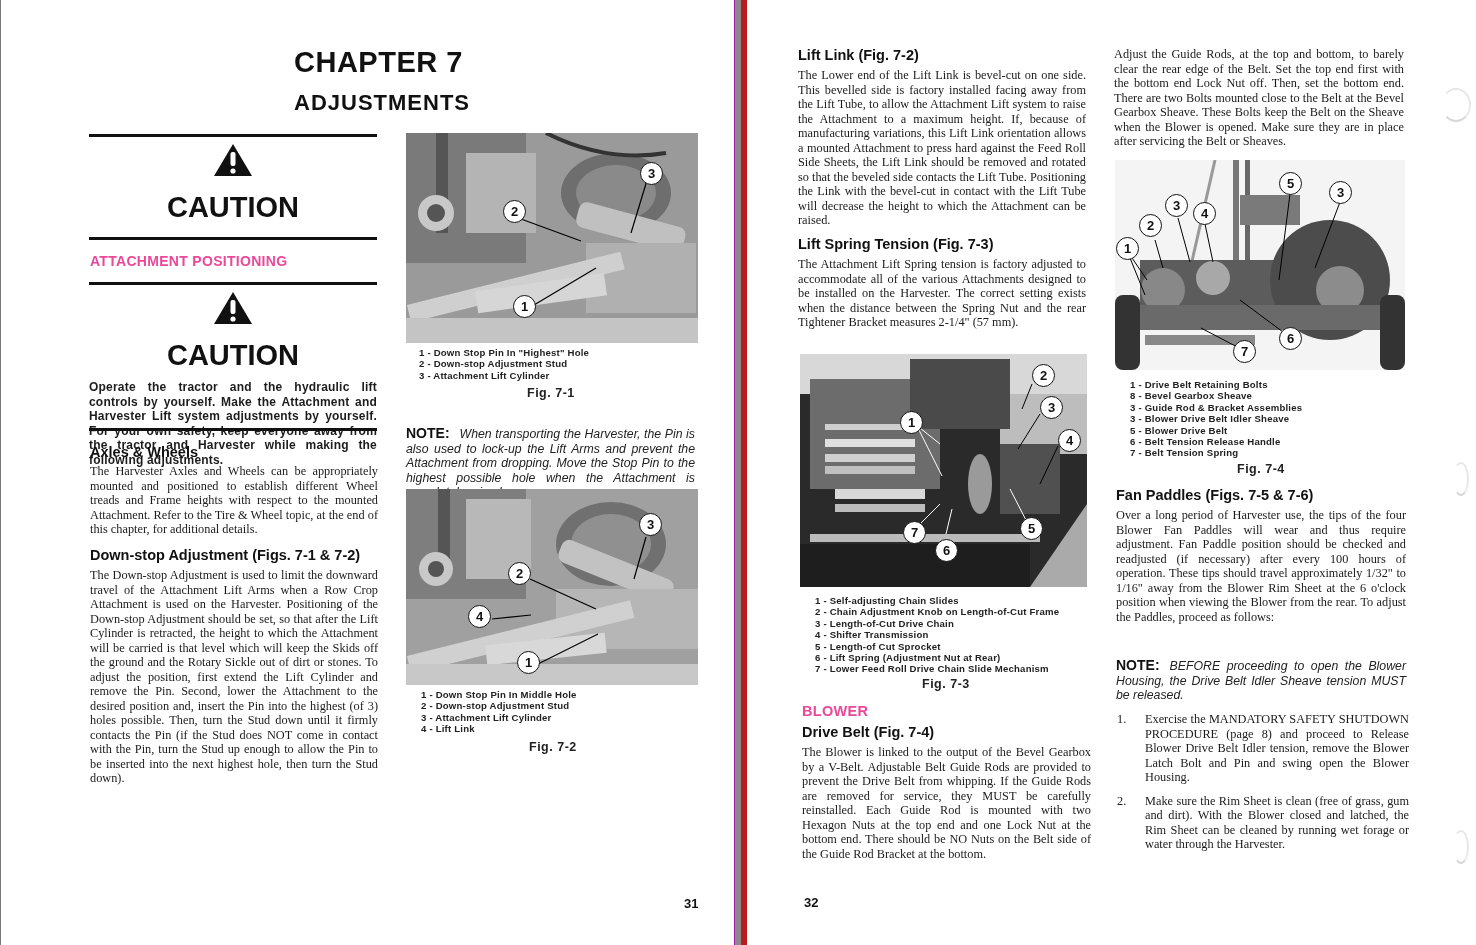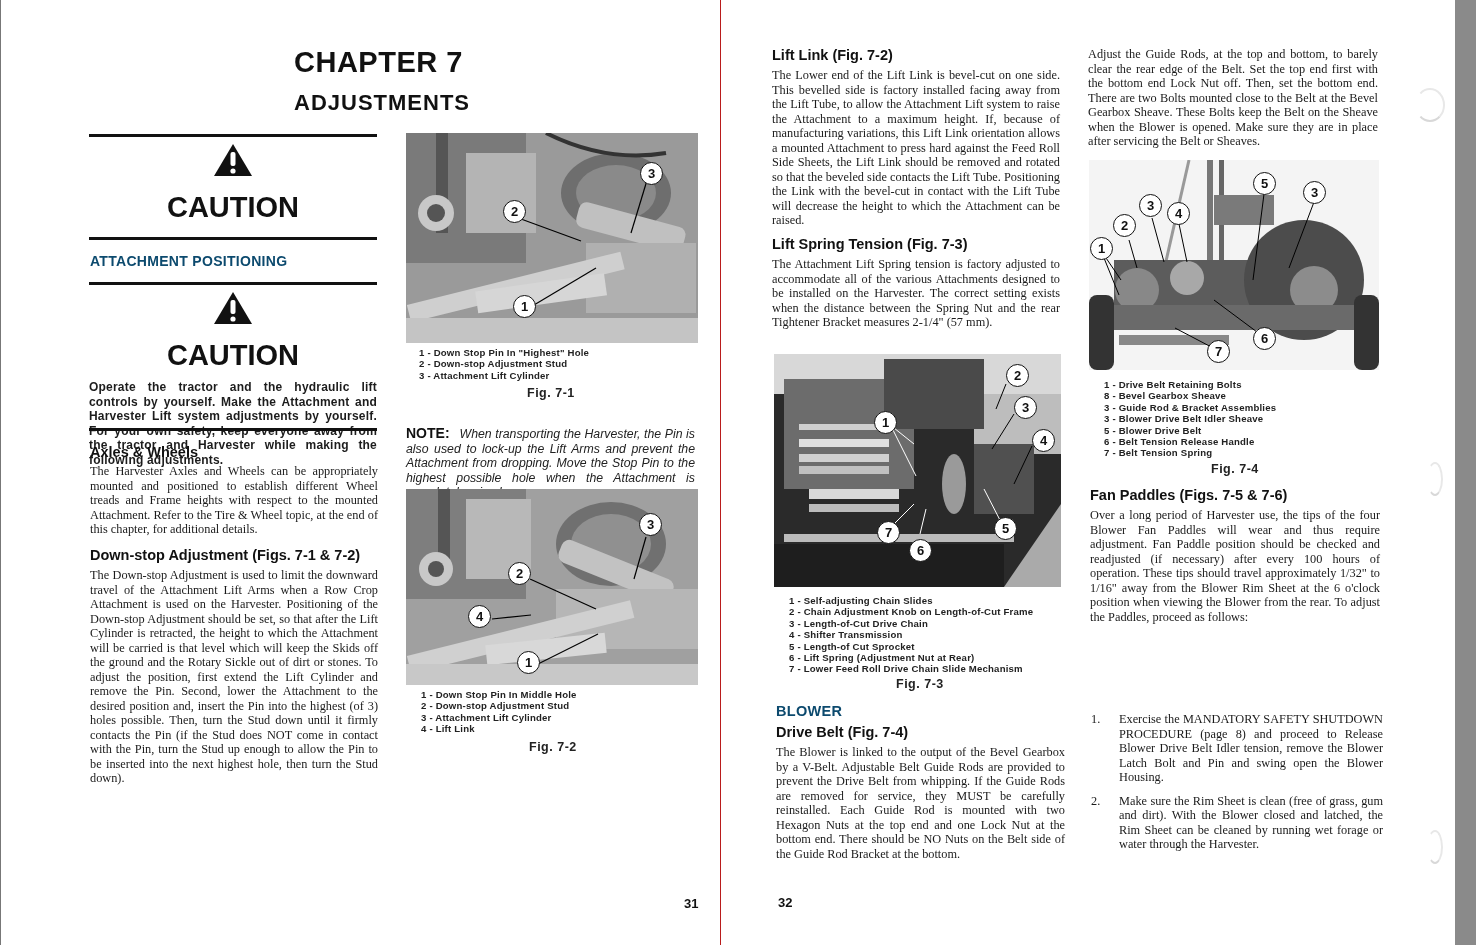--- a/index.html
+++ b/index.html
@@ -1,35 +1,35 @@
 <!DOCTYPE html>
 <html><head>
 <meta charset="utf-8">
 <style>
   * { box-sizing: border-box; margin: 0; padding: 0; }
   html, body { width: 1476px; height: 945px; overflow: hidden; background: #8a8a8a; }
   body { position: relative; font-family: "Liberation Serif", serif; color: #1a1a1a; }
 
   .page { position: absolute; top: 0; height: 945px; background: #fff; }
   .page-left { left: 0; width: 735px; border-right: 1px solid #a21caf; border-left: 1px solid #777; }
-  .page-right { left: 720px; width: 735px; border-left: 1px solid #b91c1c; }
+  .page-right { left: 741px; width: 735px; border-left: 6px solid #b91c1c; }
 
   .abs { position: absolute; }
 
   .chapter-title { left: 293px; top: 46px; font: bold 29px "Liberation Sans", sans-serif; letter-spacing: 0.5px; color: #111; }
   .chapter-sub { left: 293px; top: 90px; font: bold 22px "Liberation Sans", sans-serif; letter-spacing: 1px; color: #111; }
 
   .rule { position: absolute; left: 88px; width: 288px; height: 3px; background: #111; }
 
   .caution-head { display: flex; align-items: center; gap: 14px; font: bold 29px "Liberation Sans", sans-serif; color: #111; flex-direction: column; }
   .caution-head svg { width: 40px; height: 34px; }
   .caution-text { font: bold 12px "Liberation Sans", sans-serif; line-height: 14.5px; text-align: justify; color: #1c1c1c; letter-spacing: 0.2px; }
 
   .h-sub { font: bold 14.5px "Liberation Sans", sans-serif; color: #111; }
-  .h-sec { font: bold 14px "Liberation Sans", sans-serif; color: #0c4a6e; letter-spacing: 0.3px; }
+  .h-sec { font: bold 14px "Liberation Sans", sans-serif; color: #ec4899; letter-spacing: 0.3px; }
 
   .body-text { font: 12.3px "Liberation Serif", serif; line-height: 14.5px; text-align: justify; color: #1a1a1a; }
 
   .note { font: italic 12.3px "Liberation Sans", sans-serif; line-height: 14.5px; text-align: justify; color: #222; }
   .note b { font-style: normal; font-weight: bold; font-size: 14px; margin-right: 10px; color: #111; }
 
   .legend { font: bold 9.6px "Liberation Sans", sans-serif; line-height: 11.4px; color: #222; letter-spacing: 0.2px; }
   .fig-label { font: bold 12.5px "Liberation Sans", sans-serif; color: #222; letter-spacing: 0.5px; }
 
   .page-num { font: bold 13px "Liberation Sans", sans-serif; color: #111; }
@@ -270,20 +270,23 @@
     <div>3 - Blower Drive Belt Idler Sheave</div>
     <div>5 - Blower Drive Belt</div>
     <div>6 - Belt Tension Release Handle</div>
     <div>7 - Belt Tension Spring</div>
   </div>
   <div class="abs fig-label" style="left:490px; top:462px;">Fig. 7-4</div>
 
   <div class="abs h-sub" style="left:369px; top:487px;">Fan Paddles (Figs. 7-5 &amp; 7-6)</div>
   <div class="abs body-text" style="left:369px; top:508px; width:290px;">Over a long period of Harvester use, the tips of the four Blower Fan Paddles will wear and thus require adjustment. Fan Paddle position should be checked and readjusted (if necessary) after every 100 hours of operation. These tips should travel approximately 1/32" to 1/16" away from the Blower Rim Sheet at the 6 o'clock position when viewing the Blower from the rear. To adjust the Paddles, proceed as follows:</div>
 
+  <div class="abs note" style="left:369px; top:658px; width:290px;">
+    <b>NOTE:</b><span>BEFORE proceeding to open the Blower Housing, the Drive Belt Idler Sheave tension MUST be released.</span>
+  </div>
 
   <ol class="abs steps" style="left:370px; top:712px; width:292px;">
     <li>
       <span class="n">1.</span>
       <span class="t">Exercise the MANDATORY SAFETY SHUTDOWN PROCEDURE (page 8) and proceed to Release Blower Drive Belt Idler tension, remove the Blower Latch Bolt and Pin and swing open the Blower Housing.</span>
     </li>
     <li>
       <span class="n">2.</span>
       <span class="t">Make sure the Rim Sheet is clean (free of grass, gum and dirt). With the Blower closed and latched, the Rim Sheet can be cleaned by running wet forage or water through the Harvester.</span>
     </li>

